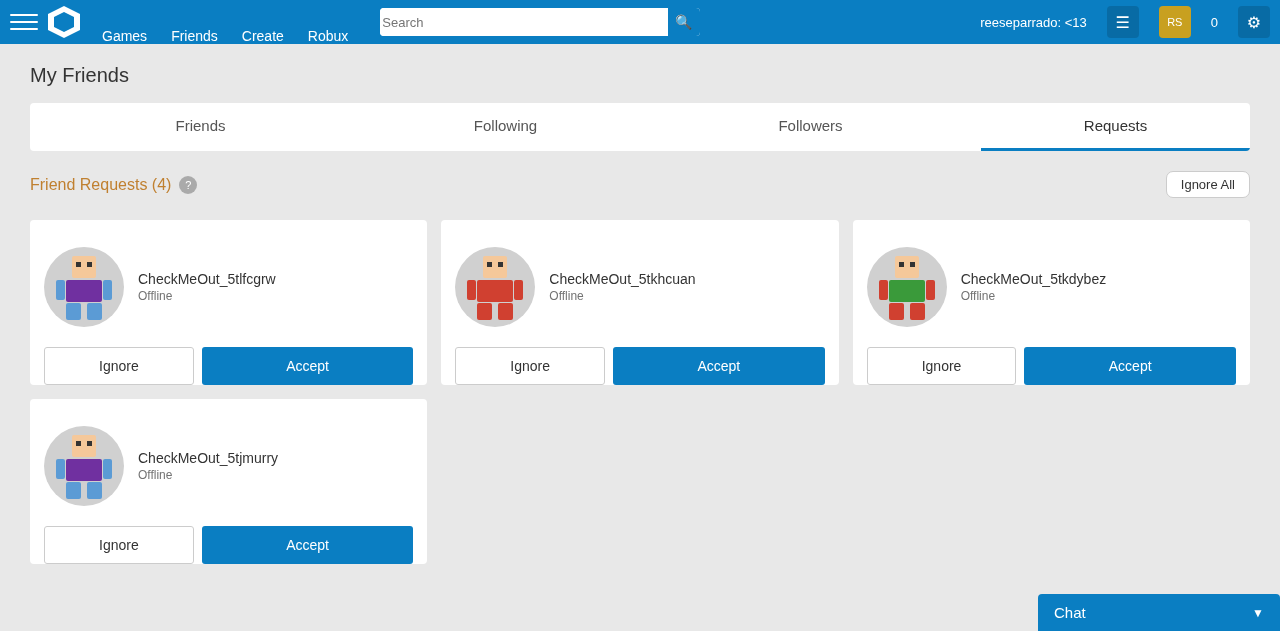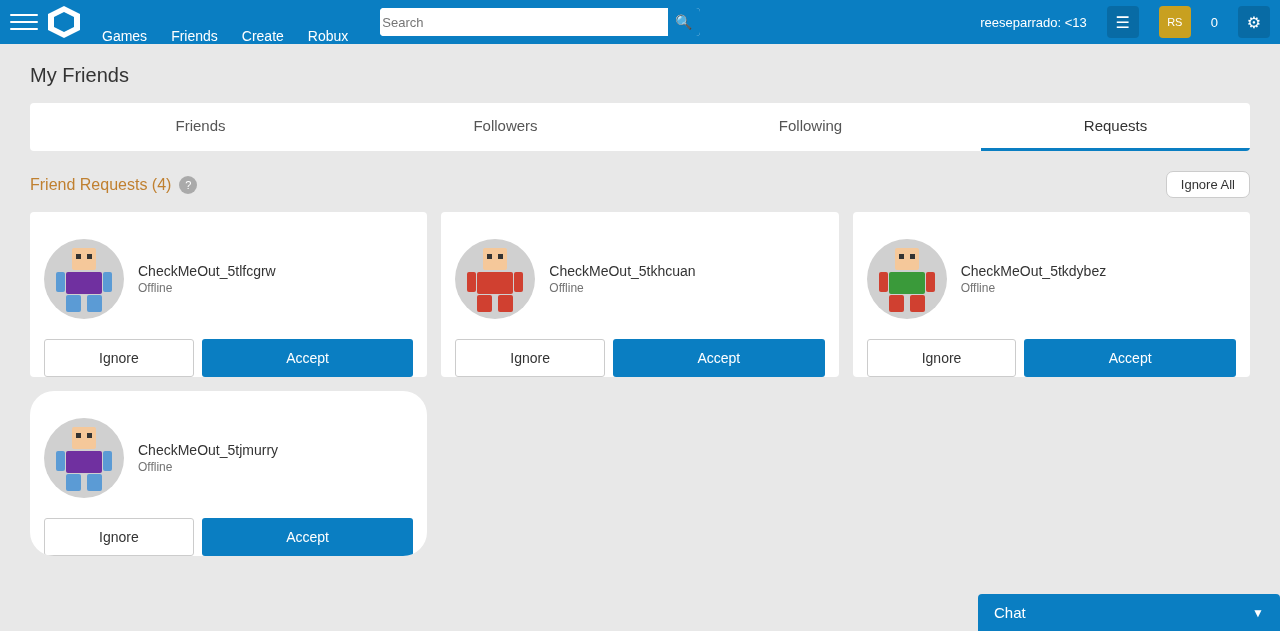--- a/index.html
+++ b/index.html
@@ -70,21 +70,21 @@
     .tab {
       flex: 1; padding: 14px 10px; text-align: center;
       font-size: 15px; cursor: pointer; color: #555;
       border-bottom: 3px solid transparent;
       margin-left: 36px;
     }
     .tab.active { border-bottom: 3px solid #0a7ec2; color: #333; font-weight: 500; }
 
     
     .section-header {
-      display: flex; align-items: center; justify-content: space-between; margin-bottom: 14px;
+      display: flex; align-items: center; justify-content: space-between; margin-bottom: 22px;
     }
     .section-title {
       font-size: 16px; color: #c08030; font-weight: normal;
       display: flex; align-items: center; gap: 8px;
     }
     .info-icon {
       width: 18px; height: 18px; border-radius: 50%;
       background: #aaa; color: white; display: inline-flex; align-items: center; justify-content: center;
       font-size: 11px; cursor: pointer;
     }
@@ -123,21 +123,21 @@
       flex: 1; padding: 10px; border: 1px solid #ccc; background: white;
       font-size: 14px; cursor: pointer; border-radius: 3px; color: #333;
     }
     .btn-accept {
       flex: 1.5; padding: 10px; background: #0a7ec2; border: none;
       font-size: 14px; cursor: pointer; border-radius: 3px; color: white;
     }
 
     
     .chat-bar {
-      position: fixed; bottom: 0; right: 0; width: 302px;
+      position: fixed; bottom: 0; right: 0; width: 242px;
       background: #0a7ec2; color: white; padding: 10px 16px;
       font-size: 15px; cursor: pointer; display: flex; align-items: center; justify-content: space-between;
       border-radius: 4px 4px 0 0;
     }
     .chat-chevron { font-size: 12px; }
   </style>
 </head>
 <body>
 
 <nav class="navbar">
@@ -166,22 +166,22 @@
     <span class="nav-robux">0</span>
     <div class="nav-icon-btn">⚙</div>
   </div>
 </nav>
 
 <div class="main">
   <h1 class="page-title">My Friends</h1>
 
   <div class="tabs-container">
     <div class="tab">Friends</div>
+    <div class="tab">Following</div>
     <div class="tab">Followers</div>
-    <div class="tab">Following</div>
     <div class="tab active">Requests</div>
   </div>
 
   <div class="section-header">
     <div class="section-title">
       <span><span style="color:#c08030">Friend Requests (4)</span></span>
       <span class="info-icon">?</span>
     </div>
     <button class="ignore-all-btn">Ignore All</button>
   </div>
@@ -274,21 +274,21 @@
         <div class="user-details">
           <div class="username">CheckMeOut_5tkdybez</div>
           <div class="status">Offline</div>
         </div>
       </div>
       <div class="card-actions">
         <button class="btn-ignore">Ignore</button>
         <button class="btn-accept">Accept</button>
       </div>
     </div>
-      <div class="friend-card" style="grid-column: 1; border-radius: 24px;">
+      <div class="friend-card" style="grid-column: 1;">
       <div class="card-info">
         <div class="avatar-circle">
           <svg viewBox="0 0 60 70" class="avatar-svg" xmlns="http://www.w3.org/2000/svg">
 
       <rect x="18" y="4" width="24" height="22" rx="2" fill="#f5c89a"></rect>
 
       <rect x="22" y="10" width="5" height="5" fill="#333"></rect>
       <rect x="33" y="10" width="5" height="5" fill="#333"></rect>
 
       <rect x="12" y="28" width="36" height="22" rx="2" fill="#7030a0"></rect>

